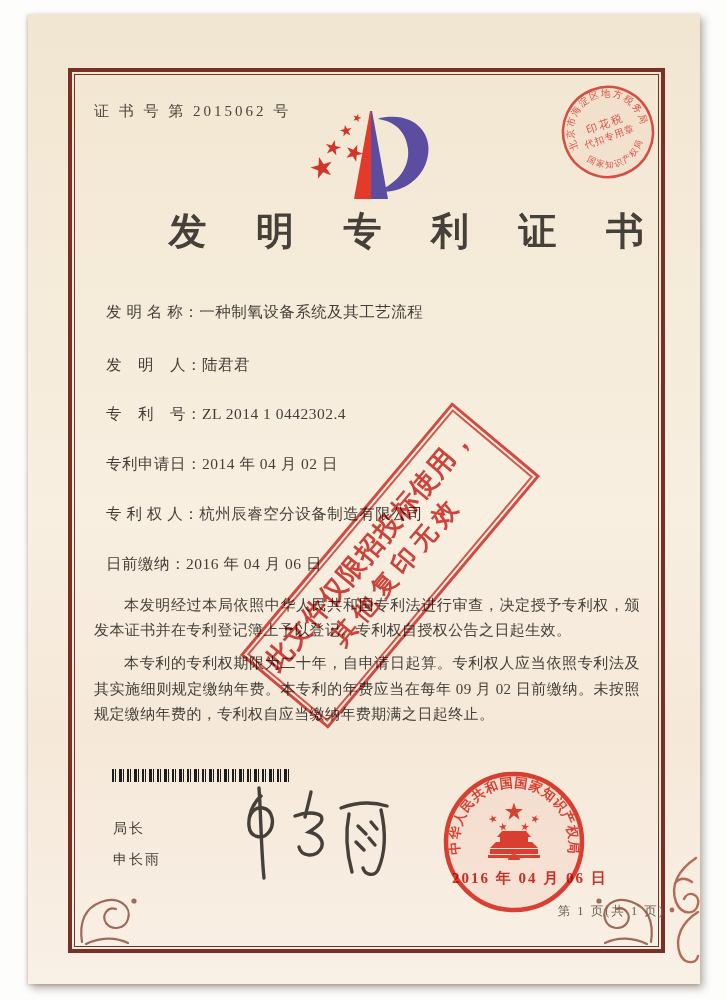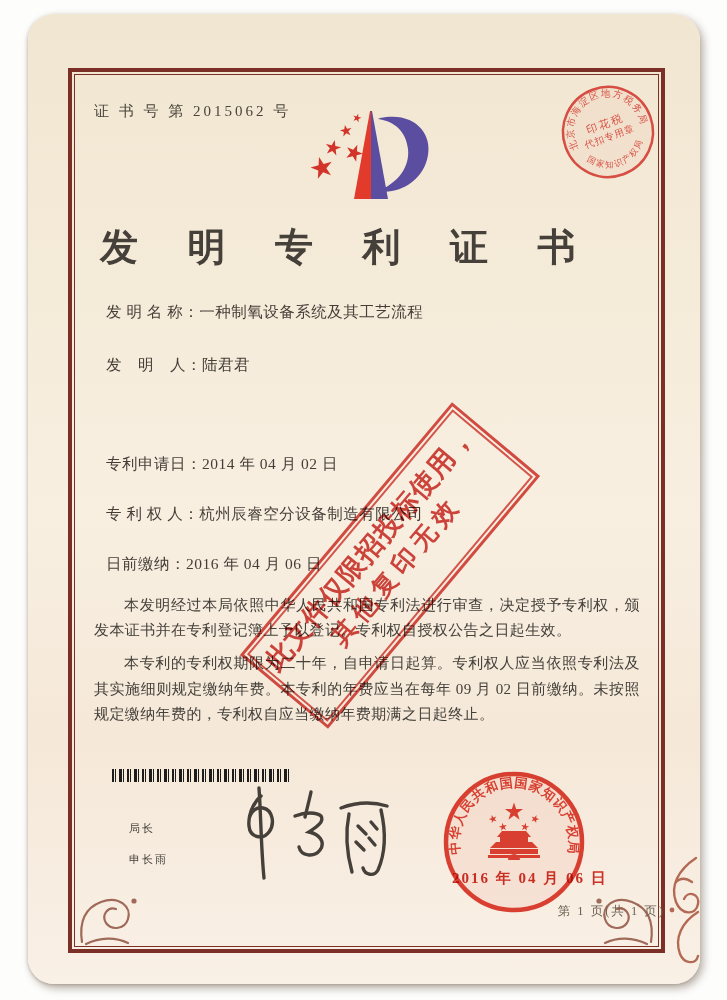--- a/index.html
+++ b/index.html
@@ -1,37 +1,37 @@
 <!DOCTYPE html>
 <html><head>
 <meta charset="utf-8">
 <style>
   html,body{margin:0;padding:0;background:#ffffff;}
   .page{position:relative;width:727px;height:1000px;background:#fdfdfc;overflow:hidden;
         font-family:"Liberation Serif","DejaVu Serif",serif;}
   .paper{position:absolute;left:28px;top:14px;width:672px;height:970px;
          background:linear-gradient(180deg,#f1e6d1 0%,#f5ebd9 28%,#f8efe1 52%,#f5e8d8 74%,#f9f0e6 100%);
-         box-shadow:3px 4px 8px rgba(90,70,50,.45), -1px 1px 3px rgba(120,100,80,.25);border-radius:26px;}
+         box-shadow:3px 4px 8px rgba(90,70,50,.45), -1px 1px 3px rgba(120,100,80,.25);}
   .frame{position:absolute;left:40px;top:54px;width:597px;height:885px;
          border:4px solid #7c2f26;box-sizing:border-box;}
   .frame::after{content:"";position:absolute;inset:2px;border:1px solid #7c2f26;}
   .cert-no{position:absolute;left:66px;top:88px;font-size:15px;letter-spacing:3px;color:#4a443c;}
   .logo{position:absolute;left:272px;top:92px;width:150px;height:98px;}
   .tax-stamp{position:absolute;left:522px;top:60px;width:116px;height:116px;opacity:.85;}
-  .title{position:absolute;left:36px;top:192px;width:600px;margin:16px;text-align:left;
+  .title{position:absolute;left:36px;top:192px;width:600px;margin:0;text-align:right;
          font-size:38px;font-weight:600;letter-spacing:20px;color:#45403a;text-indent:20px;}
   .field{position:absolute;left:78px;width:540px;font-size:15.5px;color:#443e37;letter-spacing:.5px;white-space:nowrap;}
   .f0{top:288px}.f1{top:341px}.f2{top:390px}.f3{top:440px}.f4{top:490px}.f5{top:540px}
   .body-text{position:absolute;left:58px;top:571px;width:562px;font-size:15px;line-height:25.2px;
              color:#44403a;text-align:justify;letter-spacing:.4px;}
   .body-text p{margin:8px;text-indent:2em;}
   .barcode{position:absolute;left:84px;top:755px;width:178px;height:13px;
            background:repeating-linear-gradient(90deg,#1c1c1c 0 2px,transparent 2px 3px,#1c1c1c 3px 4px,
            transparent 4px 7px,#1c1c1c 7px 10px,transparent 10px 11px,#1c1c1c 11px 12px,transparent 12px 15px);}
-  .officer{position:absolute;left:85px;top:799px;font-size:11px;color:#443e37;line-height:31px;letter-spacing:2px;margin-left:16px;}
+  .officer{position:absolute;left:85px;top:799px;font-size:14px;color:#443e37;line-height:31px;letter-spacing:2px;}
   .signature{position:absolute;left:195px;top:768px;width:185px;height:104px;}
   .seal{position:absolute;left:410px;top:752px;width:152px;height:152px;mix-blend-mode:multiply;opacity:.93;}
   .seal-date{position:absolute;left:424px;top:855px;font-size:15px;color:#d2342a;letter-spacing:2px;
              mix-blend-mode:multiply;font-weight:600;}
   .footer-page{position:absolute;left:40px;top:889px;width:597px;text-align:right;
                font-size:12.5px;color:#6e6152;letter-spacing:2px;}
   .overlay-stamp{position:absolute;left:197px;top:494px;width:330px;height:115px;box-sizing:border-box;
                  transform:rotate(-50deg);border:3px solid rgba(206,36,28,.8);
                  color:rgba(200,30,24,.82);text-align:center;mix-blend-mode:multiply;}
   .overlay-stamp::after{content:"";position:absolute;inset:2px;border:2px solid rgba(206,36,28,.75);}
@@ -80,20 +80,21 @@
         </text>
         <text x="58" y="53" font-size="11" text-anchor="middle" letter-spacing="2">印花税</text>
         <text x="58" y="66" font-size="9.5" text-anchor="middle" letter-spacing="1">代扣专用章</text>
       </g>
     </svg>
 
     <h1 class="title">发 明 专 利 证 书</h1>
 
     <div class="field f1"><span>发　明　人：</span><span>陆君君</span></div>
     <div class="field f0"><span>发 明 名 称：</span><span>一种制氧设备系统及其工艺流程</span></div>
+    <div class="field f2"><span>专　利　号：</span><span>ZL 2014 1 0442302.4</span></div>
     <div class="field f3"><span>专利申请日：</span><span>2014 年 04 月 02 日</span></div>
     <div class="field f4"><span>专 利 权 人：</span><span>杭州辰睿空分设备制造有限公司</span></div>
     <div class="field f5"><span>日前缴纳：</span><span>2016 年 04 月 06 日</span></div>
 
     <div class="body-text">
       <p>本发明经过本局依照中华人民共和国专利法进行审查，决定授予专利权，颁发本证书并在专利登记簿上予以登记。专利权自授权公告之日起生效。</p>
       <p>本专利的专利权期限为二十年，自申请日起算。专利权人应当依照专利法及其实施细则规定缴纳年费。本专利的年费应当在每年 09 月 02 日前缴纳。未按照规定缴纳年费的，专利权自应当缴纳年费期满之日起终止。</p>
     </div>
 
     <div class="barcode"></div>

